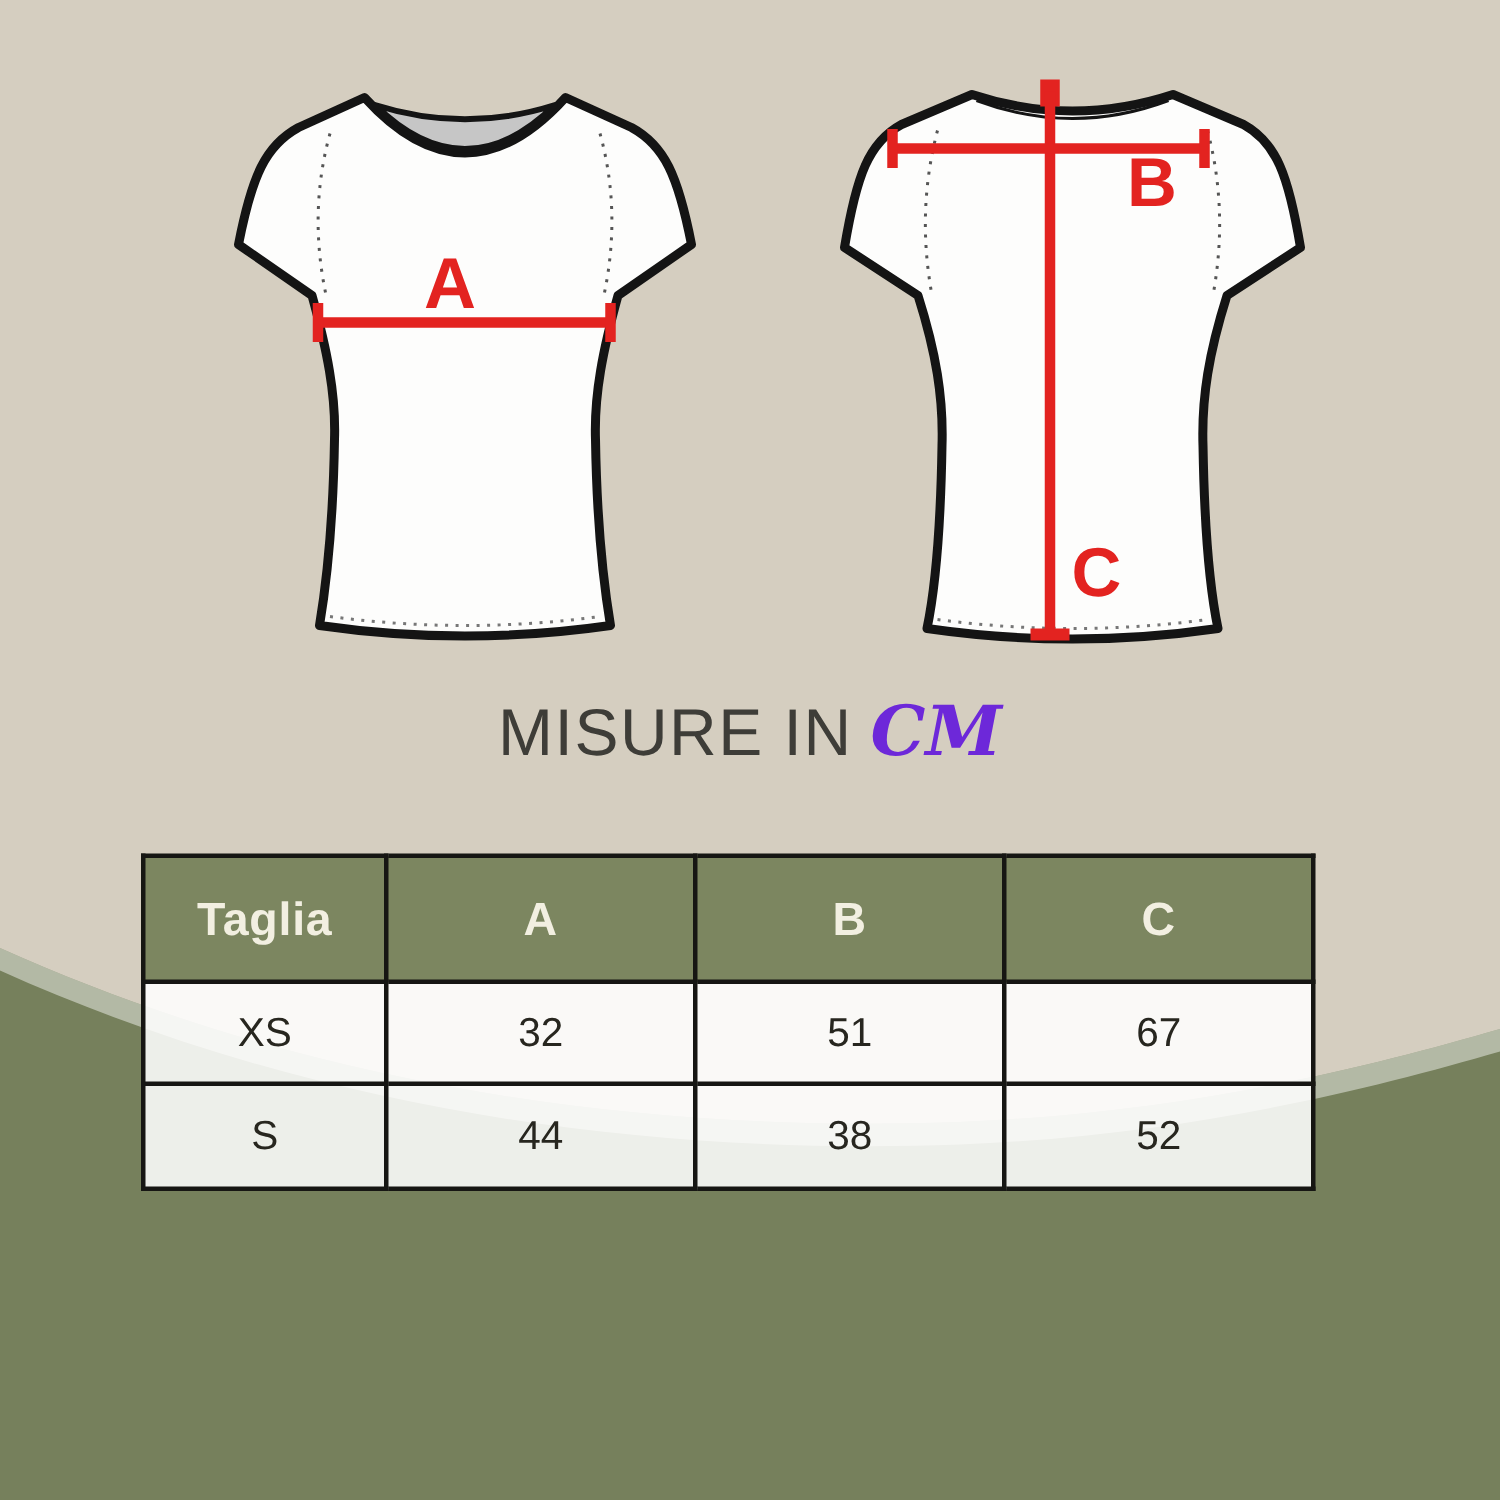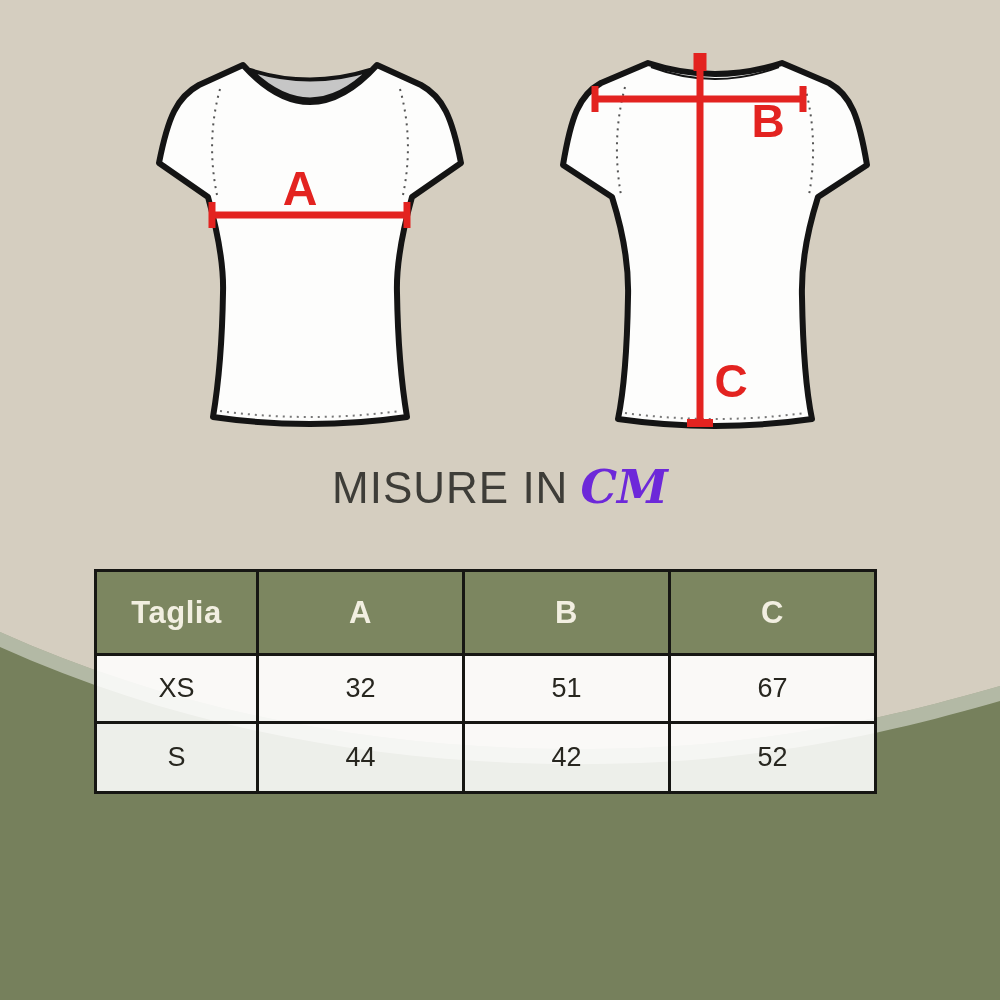--- a/index.html
+++ b/index.html
@@ -97,19 +97,19 @@
     </tr>
     <tr class="data-row-1">
       <td>XS</td>
       <td>32</td>
       <td>51</td>
       <td>67</td>
     </tr>
     <tr class="data-row-2">
       <td>S</td>
       <td>44</td>
-      <td>42</td>
+      <td>38</td>
       <td>52</td>
     </tr>
   </tbody>
     </table>
 
 </div>
 
 </body></html>

